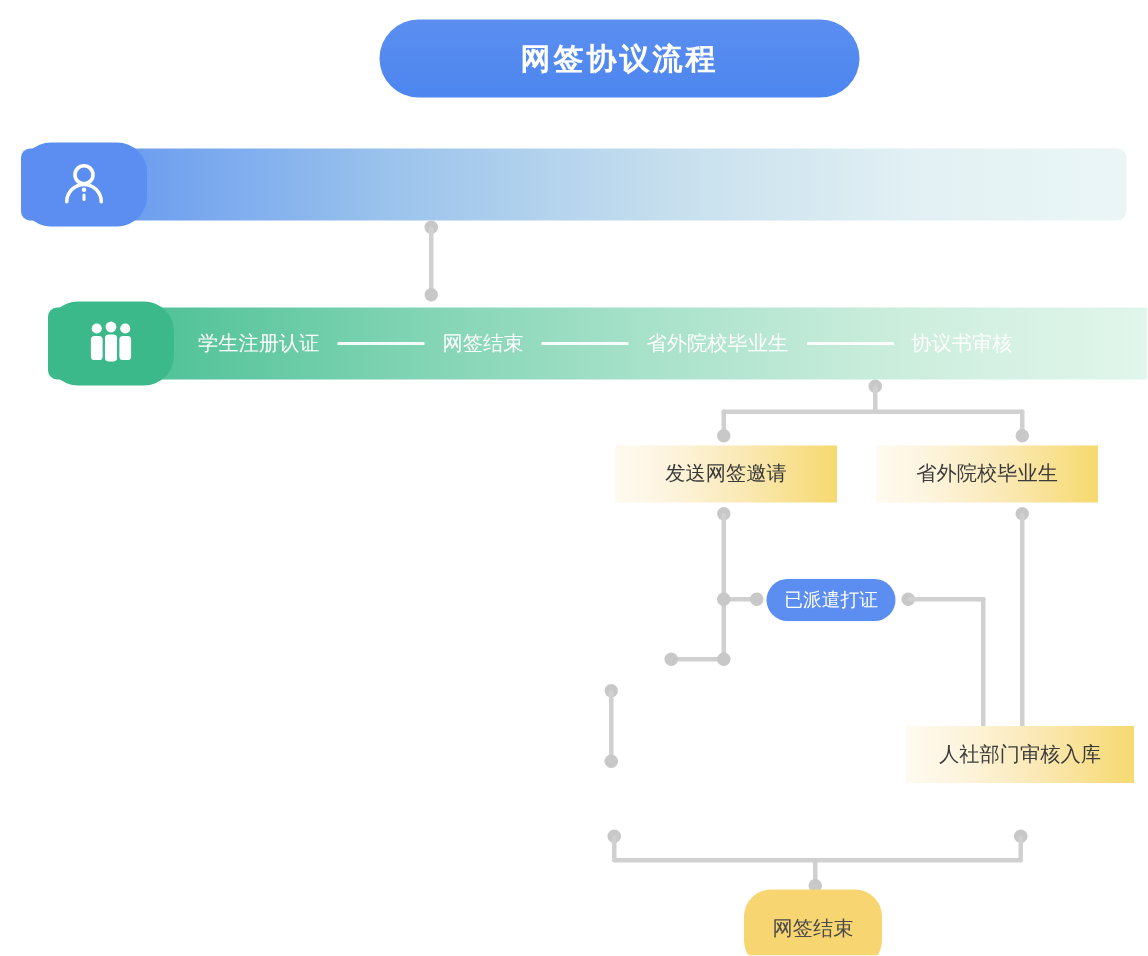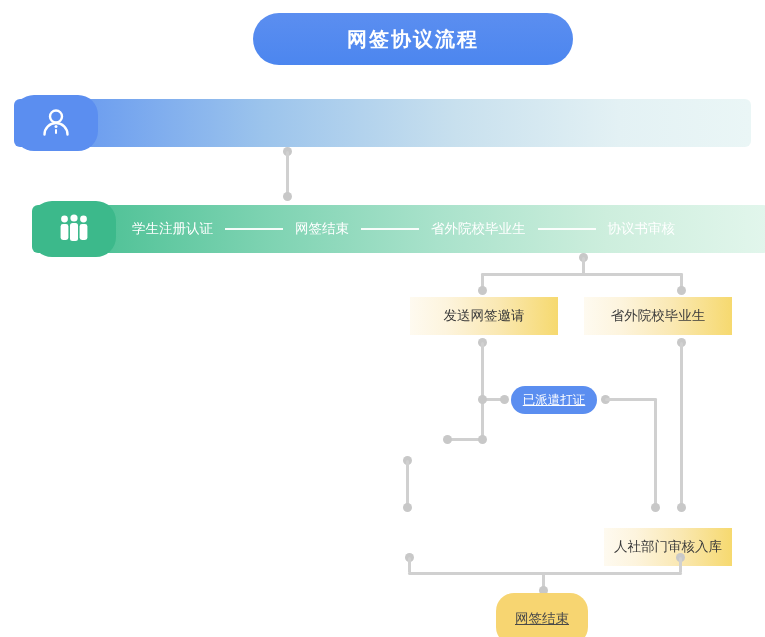--- a/index.html
+++ b/index.html
@@ -128,21 +128,20 @@
   }
   .pill {
     position: absolute;
     height: 28px;
     border-radius: 14px;
     display: flex;
     align-items: center;
     justify-content: center;
     font-size: 12.5px;
     color: #ffffff;
-    text-decoration: underline;
   }
   .pill.blue { background: #5b8ef0; }
   .pill.orange { background: #f0a252; }
   .pill.yellow {
     background: #f7d571;
     color: #4a4a4a;
     font-size: 13.5px;
   }
 </style>
 </head>
@@ -221,21 +220,21 @@
 
   <div class="dot" style="left:601px; top:395px;"></div>
   <div class="hline" style="left:605px; top:398px; width:52px;"></div>
   <div class="vline" style="left:654px; top:398px; height:108px;"></div>
   <div class="dot" style="left:651px; top:503px;"></div>
 
   <div class="dot" style="left:677px; top:338px;"></div>
   <div class="vline" style="left:680px; top:342px; height:164px;"></div>
   <div class="dot" style="left:677px; top:503px;"></div>
 
-  <div class="ybox" style="left:604px; top:528px; width:128px;">人社部门审核入库</div>
+  <div class="ybox" style="left:604px; top:484px; width:152px;">人社部门审核入库</div>
 
   <div class="dot" style="left:405px; top:553px;"></div>
   <div class="dot" style="left:676px; top:553px;"></div>
   <div class="vline" style="left:408px; top:557px; height:16px;"></div>
   <div class="vline" style="left:679px; top:557px; height:16px;"></div>
   <div class="hline" style="left:408px; top:572px; width:274px;"></div>
   <div class="vline" style="left:542px; top:572px; height:17px;"></div>
   <div class="dot" style="left:539px; top:586px;"></div>
 
   <div class="pill yellow" style="left:496px; top:593px; width:92px; height:52px; border-radius:18px;">网签结束</div>

